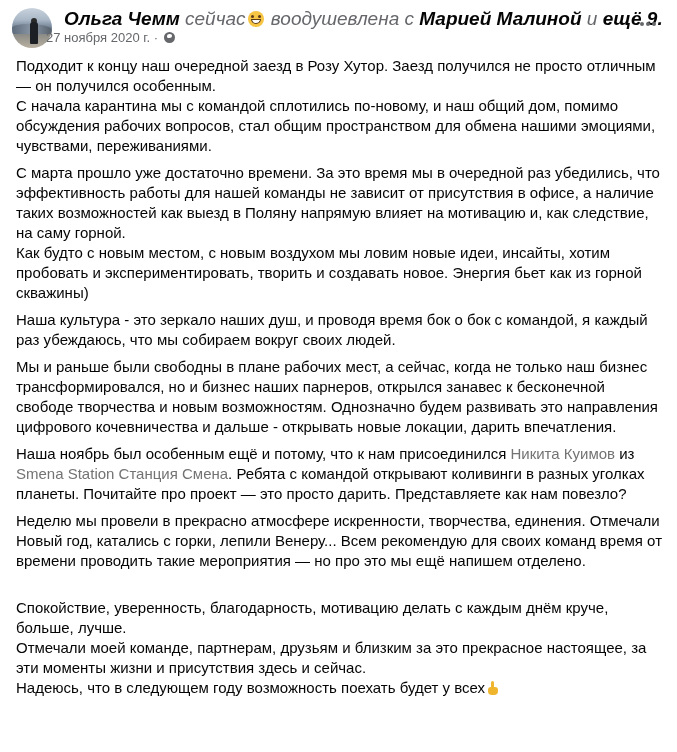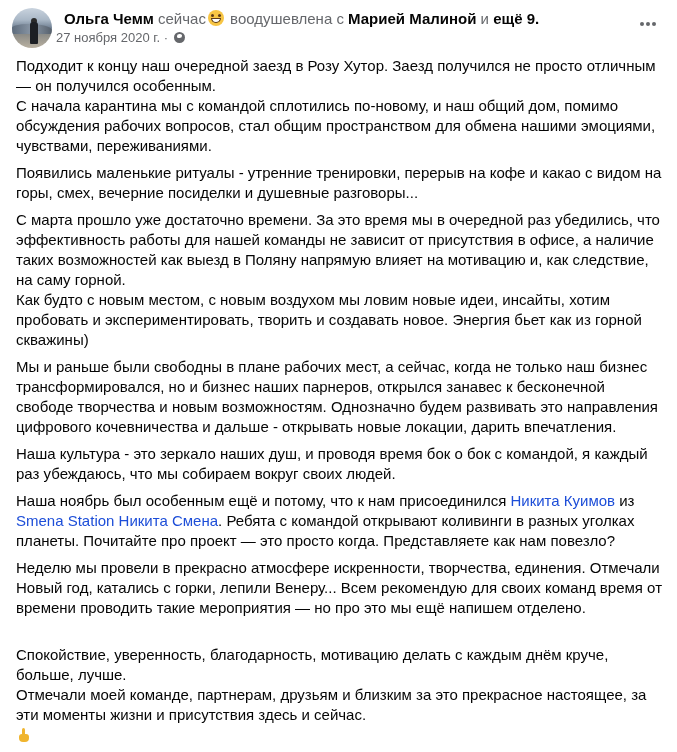--- a/index.html
+++ b/index.html
@@ -4,35 +4,35 @@
 <style>
   html, body { margin: 0; padding: 0; background: #ffffff; }
   body { width: 677px; height: 752px; overflow: hidden; font-family: "Liberation Sans", "DejaVu Sans", sans-serif; color: #050505; }
   .post { position: relative; width: 677px; height: 752px; }
   .header { position: absolute; left: 0; top: 0; width: 677px; height: 56px; }
   .avatar { position: absolute; left: 12px; top: 8px; width: 40px; height: 40px; border-radius: 50%; overflow: hidden;
     background: linear-gradient(180deg, #c9d3de 0%, #a9b7c6 30%, #6f7f92 50%, #8a8a86 65%, #b9b1a1 100%); }
   .avatar .mtn { position:absolute; left:0; top:16px; width:40px; height:10px; background: linear-gradient(90deg,#5d6b7c,#8a97a6,#56606c); border-radius: 40% 60% 0 0; }
   .avatar .person { position:absolute; left:18px; top:14px; width:8px; height:22px; background:#1c1f24; border-radius:3px 3px 1px 1px; }
   .avatar .head { position:absolute; left:19px; top:10px; width:6px; height:6px; background:#2a2a2a; border-radius:50%; }
-  .line1 { position: absolute; left: 64px; top: 10px; font-size: 15px; line-height: 18px; white-space: nowrap; }
+  .line1 { position: absolute; left: 64px; top: 10px; font-size: 19px; line-height: 18px; white-space: nowrap; font-style: italic; }
   .line1 .name { font-weight: bold; color: #050505; }
   .line1 .muted { color: #65676b; }
   .line1 .bold { font-weight: bold; color: #050505; }
   .emoji-grin { display: inline-block; width: 16px; height: 16px; border-radius: 50%; background: #f7c544; vertical-align: -2px; position: relative; margin: 0 2px 0 2px; }
   .emoji-grin::before { content: ""; position: absolute; left: 3px; top: 4px; width: 3px; height: 3px; background: #5b3a1a; border-radius: 50%; box-shadow: 7px 0 0 #5b3a1a; }
   .emoji-grin::after { content: ""; position: absolute; left: 3px; top: 8px; width: 10px; height: 5px; background: #fff; border: 1px solid #5b3a1a; border-radius: 0 0 6px 6px; box-sizing: border-box; }
-  .line2 { position: absolute; left: 56px; top: 30px; font-size: 13px; line-height: 16px; color: #65676b; white-space: nowrap; }
+  .line2 { position: absolute; left: 46px; top: 30px; font-size: 13px; line-height: 16px; color: #65676b; white-space: nowrap; }
   .globe { display: inline-block; width: 11px; height: 11px; border-radius: 50%; background: #65676b; vertical-align: -1px; position: relative; margin-left: 2px; }
   .globe::after { content: ""; position: absolute; left: 3px; top: 2px; width: 5px; height: 4px; background: #fff; border-radius: 50% 40% 50% 30%; }
   .more { position: absolute; left: 636px; top: 18px; width: 24px; height: 12px; cursor: pointer; display:flex; gap:2px; align-items:center; justify-content:center; }
   .more span { width: 4px; height: 4px; border-radius: 50%; background: #65676b; display:block; }
   .body { position: absolute; left: 16px; top: 56px; width: 650px; font-size: 15px; line-height: 20px; color: #050505; }
   .body p { margin: 0 0 7px 0; }
-  .body a { color: #1d4ed8; text-decoration: none; }
+  .body a { color: #737373; text-decoration: none; }
   .finger { display:inline-block; width: 10px; height: 14px; vertical-align: -2px; position: relative; margin-left: 3px; }
   .finger::before { content:""; position:absolute; left:3px; top:0; width:3px; height:8px; background:#f0b52f; border-radius:2px; }
   .finger::after { content:""; position:absolute; left:0; top:6px; width:10px; height:8px; background:#f0b52f; border-radius:3px 3px 4px 4px; }
 </style>
 </head>
 <body>
 
 <div class="post">
   <div class="header">
     <div class="avatar">
@@ -59,39 +59,36 @@
       <span></span>
     </div>
   </div>
 
   <div class="body">
     <p>
       <span>Подходит к концу наш очередной заезд в Розу Хутор. Заезд получился не просто отличным — он получился особенным.</span><br>
       <span>С начала карантина мы с командой сплотились по-новому, и наш общий дом, помимо обсуждения рабочих вопросов, стал общим пространством для обмена нашими эмоциями, чувствами, переживаниями.</span>
     </p>
     <p>
-      <span>Появились маленькие ритуалы - утренние тренировки, перерыв на кофе и какао с видом на горы, смех, вечерние посиделки и душевные разговоры...</span>
+      <span>С марта прошло уже достаточно времени. За это время мы в очередной раз убедились, что эффективность работы для нашей команды не зависит от присутствия в офисе, а наличие таких возможностей как выезд в Поляну напрямую влияет на мотивацию и, как следствие, на саму горной.</span><br>
+      <span>Как будто с новым местом, с новым воздухом мы ловим новые идеи, инсайты, хотим пробовать и экспериментировать, творить и создавать новое. Энергия бьет как из горной скважины)</span>
     </p>
     <p>
-      <span>С марта прошло уже достаточно времени. За это время мы в очередной раз убедились, что эффективность работы для нашей команды не зависит от присутствия в офисе, а наличие таких возможностей как выезд в Поляну напрямую влияет на мотивацию и, как следствие, на саму горной.</span><br>
-      <span>Как будто с новым местом, с новым воздухом мы ловим новые идеи, инсайты, хотим пробовать и экспериментировать, творить и создавать новое. Энергия бьет как из горной скважины)</span>
+      <span>Наша культура - это зеркало наших душ, и проводя время бок о бок с командой, я каждый раз убеждаюсь, что мы собираем вокруг своих людей.</span>
     </p>
     <p>
       <span>Мы и раньше были свободны в плане рабочих мест, а сейчас, когда не только наш бизнес трансформировался, но и бизнес наших парнеров,  открылся занавес к бесконечной свободе творчества и новым возможностям. Однозначно будем развивать это направления цифрового кочевничества и дальше - открывать новые локации, дарить впечатления.</span>
     </p>
     <p>
-      <span>Наша культура - это зеркало наших душ, и проводя время бок о бок с командой, я каждый раз убеждаюсь, что мы собираем вокруг своих людей.</span>
-    </p>
-    <p>
-      <span>Наша ноябрь был особенным ещё и потому, что к нам присоединился </span><a>Никита Куимов</a><span> из </span><a>Smena Station Никита Смена</a><span>. Ребята с командой открывают коливинги в разных уголках планеты. Почитайте про проект — это просто когда. Представляете как нам повезло?</span>
+      <span>Наша ноябрь был особенным ещё и потому, что к нам присоединился </span><a>Никита Куимов</a><span> из </span><a>Smena Station Станция Смена</a><span>. Ребята с командой открывают коливинги в разных уголках планеты. Почитайте про проект — это просто дарить. Представляете как нам повезло?</span>
     </p>
     <p>
       <span>Неделю мы провели в прекрасно атмосфере искренности, творчества, единения. Отмечали Новый год, катались с горки, лепили Венеру... Всем рекомендую для своих команд время от времени проводить такие мероприятия — но про это мы ещё напишем отделено.</span>
     </p>
     <p>
       <br>
       <span>Спокойствие, уверенность, благодарность, мотивацию делать с каждым днём круче, больше, лучше.</span><br>
       <span>Отмечали моей команде, партнерам, друзьям и близким за это прекрасное настоящее, за эти моменты жизни и присутствия здесь и сейчас.</span><br>
-      <span class="finger"></span>
+      <span>Надеюсь, что в следующем году возможность поехать будет у всех</span><span class="finger"></span>
     </p>
 
   </div>
 </div>
 
 </body></html>

